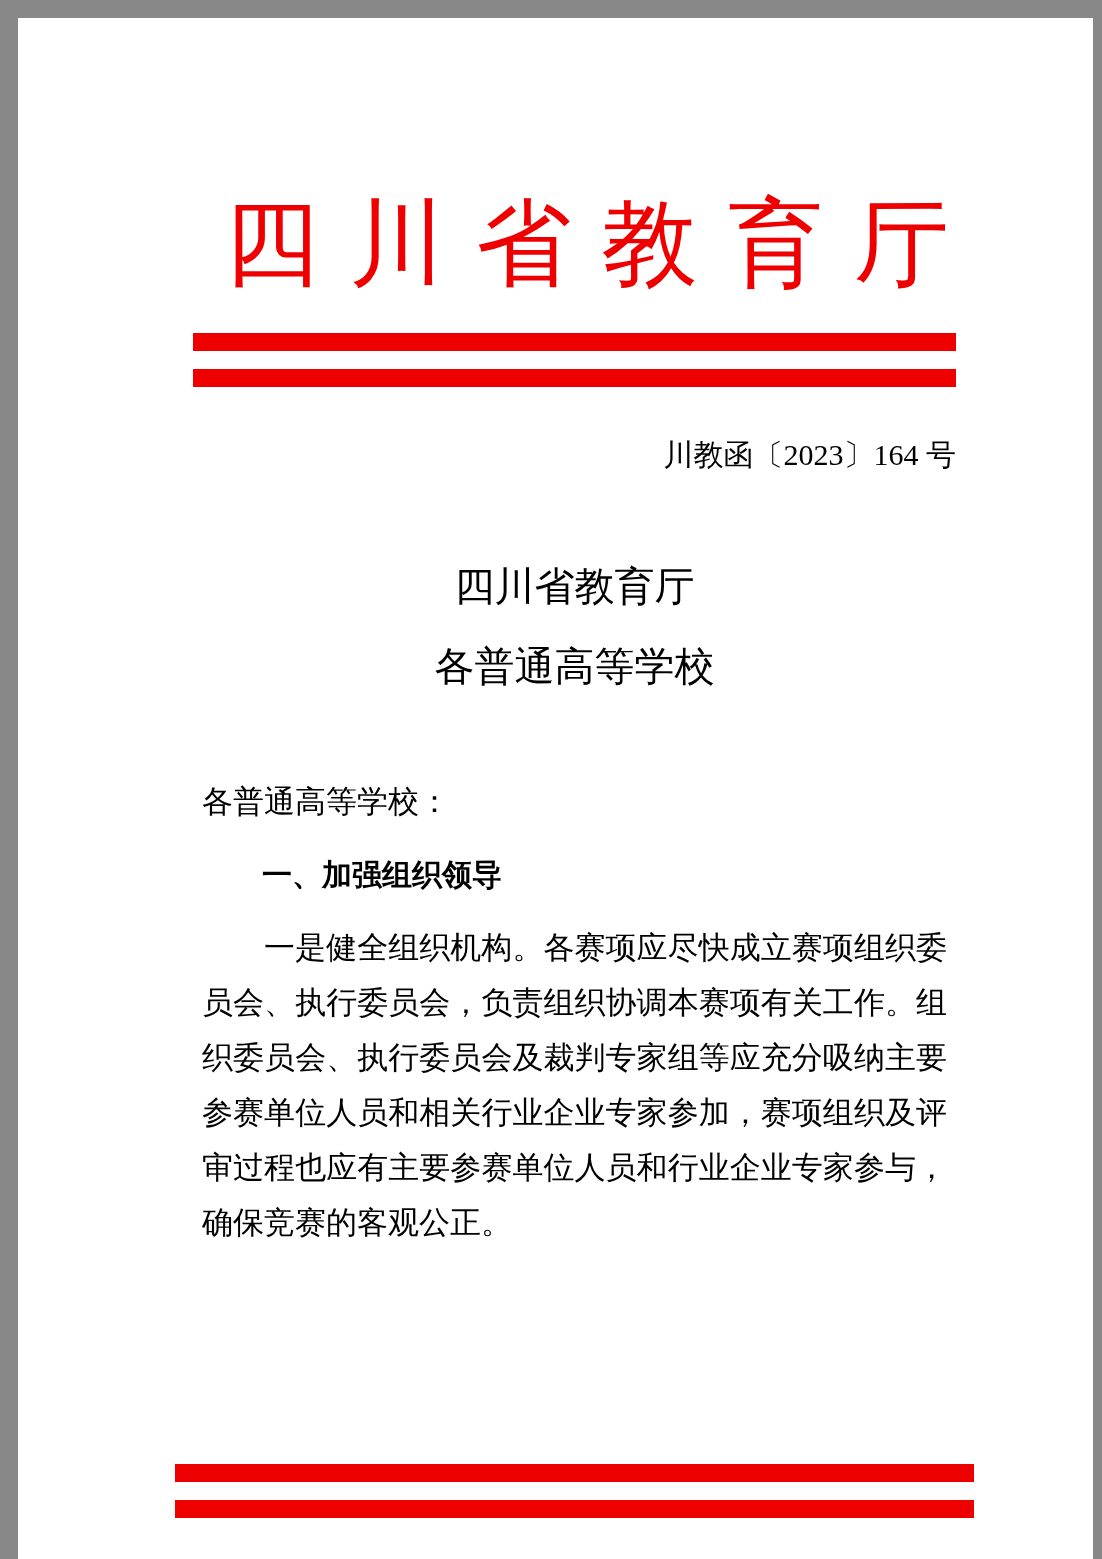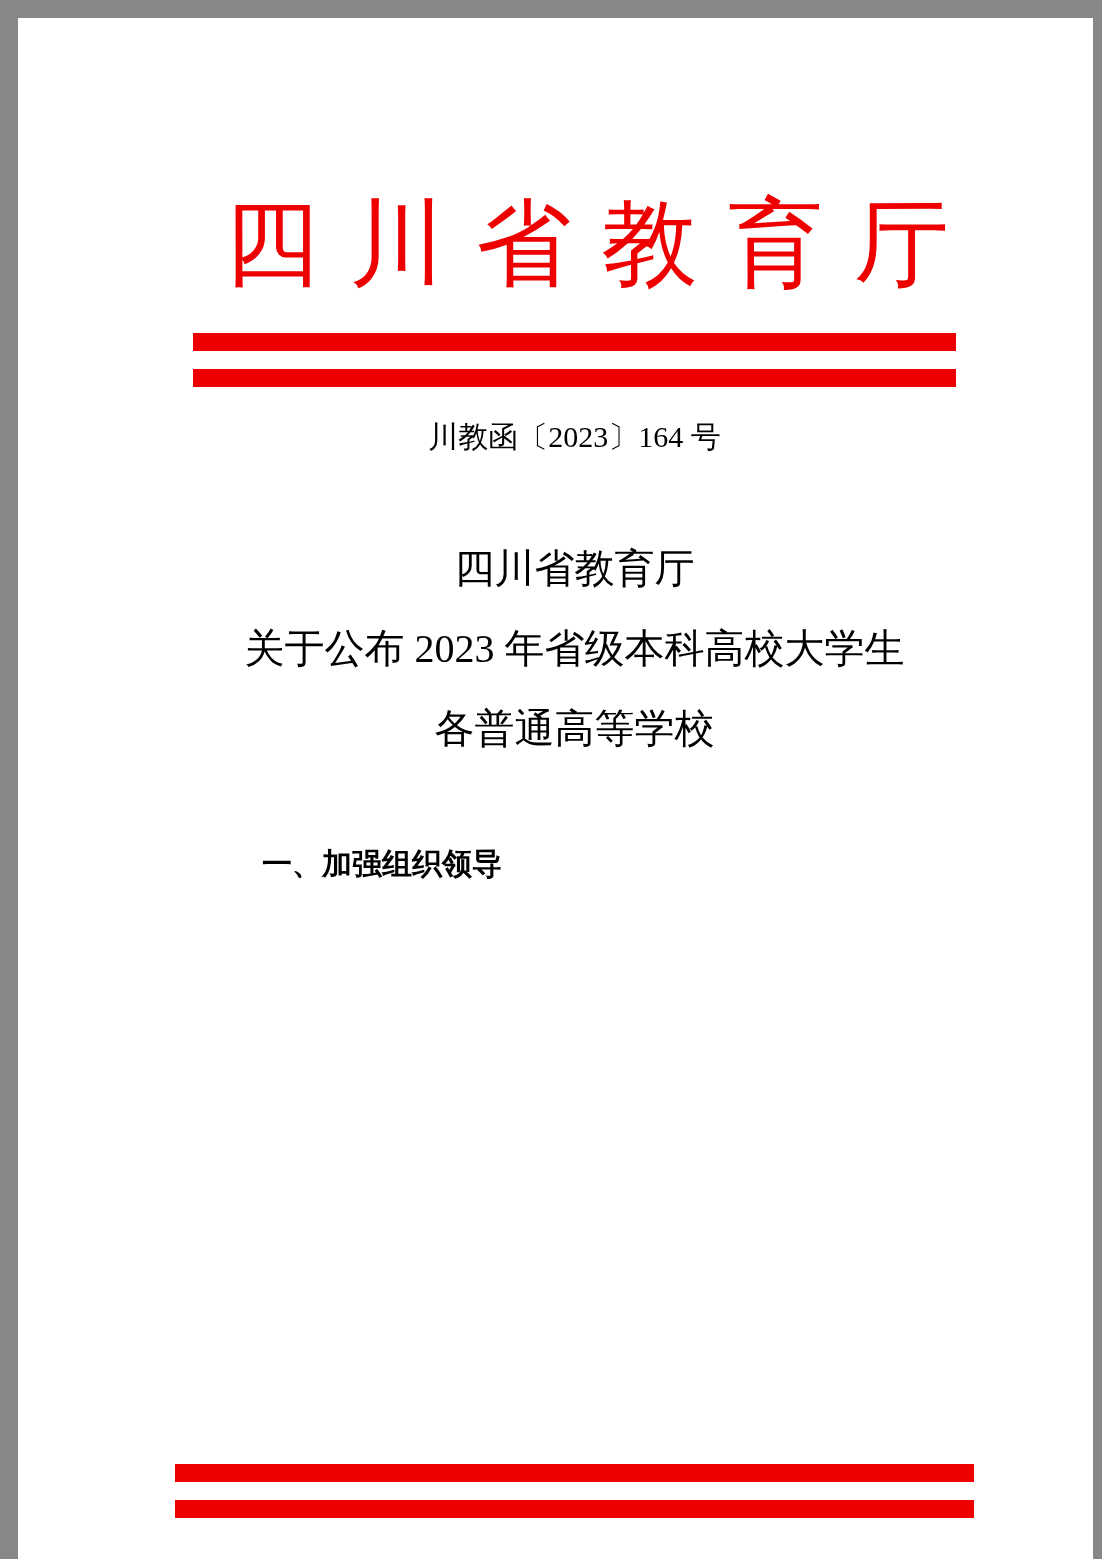--- a/index.html
+++ b/index.html
@@ -41,24 +41,24 @@
   .rule .bar-thin  { height: 2px; background: var(--accent-red); }
   .rule-top { margin-top: 19px; }
   .rule-bottom {
     position: absolute;
     left: 148px;
     right: 137px;
     top: 1437px;
   }
   
   .doc-number {
-    margin-top: 14px;
+    margin-top: 32px;
     font-size: 30px;
     line-height: 1.2;
-    text-align: center;
+    text-align: right;
   }
   
   .title-block {
     margin-top: 56px;
     font-size: 40px;
     line-height: 62px;
     text-align: center;
     font-weight: 500;
   }
   
@@ -89,26 +89,27 @@
     <div class="rule rule-top">
       <div class="bar-thick"></div>
       <div class="bar-gap"></div>
       <div class="bar-thin"></div>
     </div>
 
     <div class="doc-number">川教函〔2023〕164 号</div>
 
     <div class="title-block">
       <div>四川省教育厅</div>
-      <div>关于公布 2023 年省级本科高校大学生</div>
       <div>各普通高等学校</div>
     </div>
 
     <div class="body">
+      <p class="salutation">各普通高等学校：</p>
       <p class="heading">一、加强组织领导</p>
+      <p class="para">一是健全组织机构。各赛项应尽快成立赛项组织委员会、执行委员会，负责组织协调本赛项有关工作。组织委员会、执行委员会及裁判专家组等应充分吸纳主要参赛单位人员和相关行业企业专家参加，赛项组织及评审过程也应有主要参赛单位人员和行业企业专家参与，确保竞赛的客观公正。</p>
     </div>
 
   </div>
 
   <div class="rule rule-bottom">
     <div class="bar-thin"></div>
     <div class="bar-gap"></div>
     <div class="bar-thick"></div>
   </div>
 </div>

